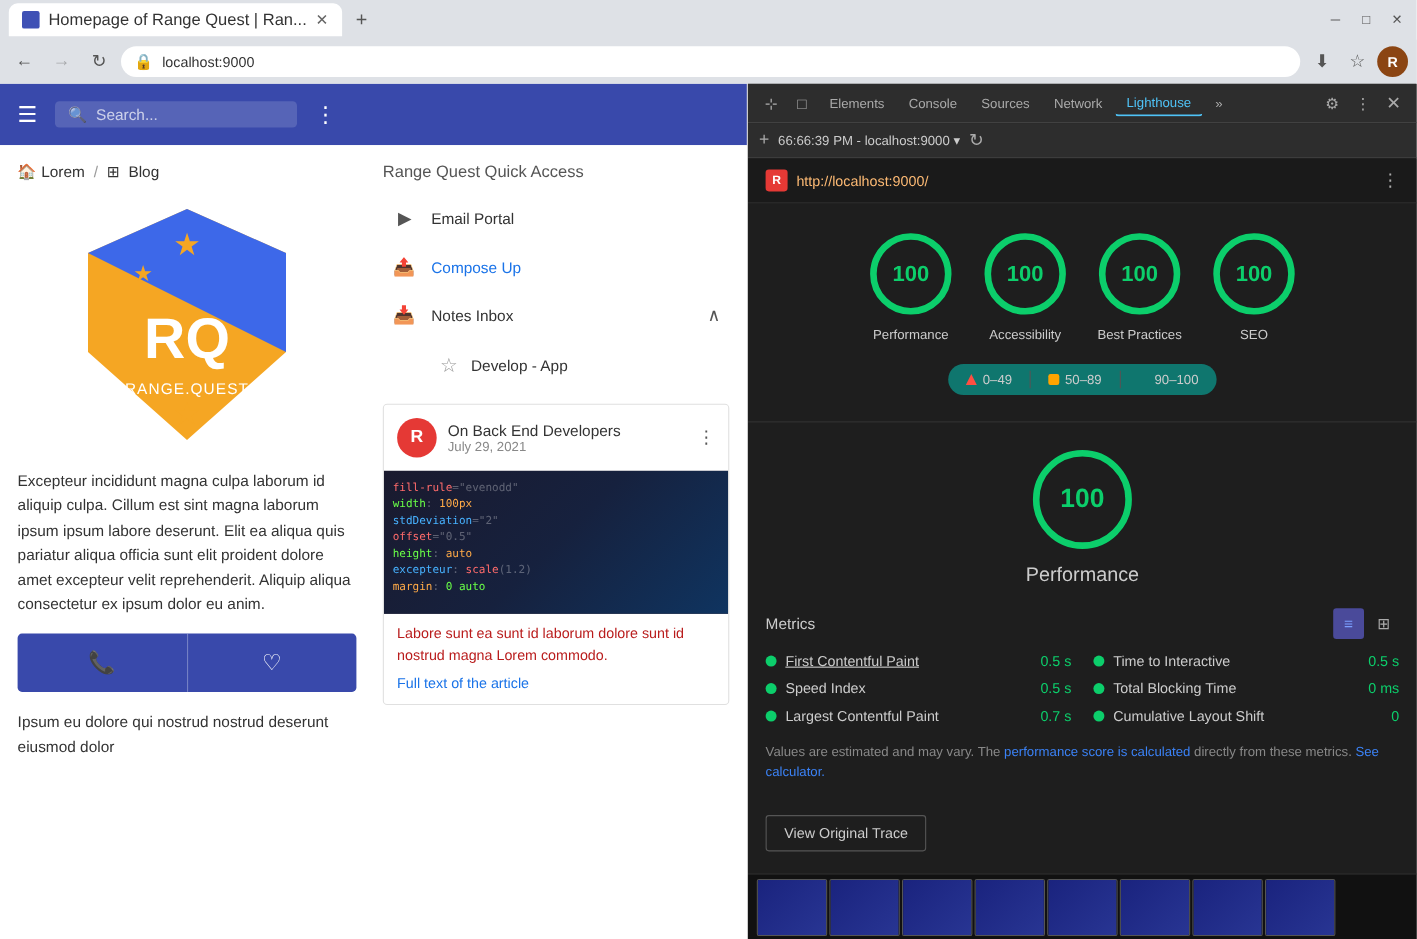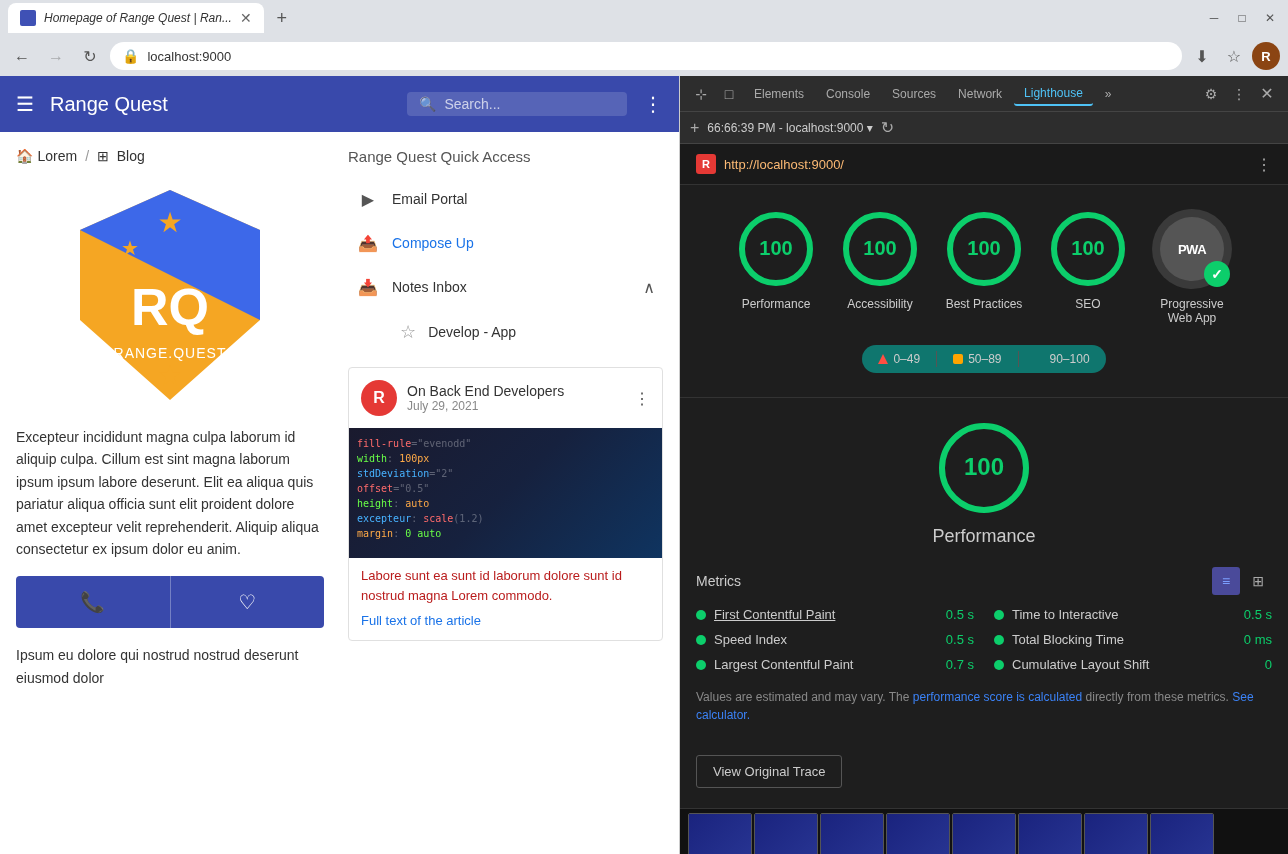--- a/index.html
+++ b/index.html
@@ -3,21 +3,21 @@
   <meta charset="utf-8">
   <style>
     * { box-sizing: border-box; margin: 0; padding: 0; }
     body { font-family: Arial, sans-serif; background: #fff; width: 1288px; height: 854px; overflow: hidden; display: flex; flex-direction: column; }
 
     
     .browser-chrome { background: #dee1e6; flex-shrink: 0; }
     .tab-bar { display: flex; align-items: center; height: 36px; padding: 0 8px; gap: 4px; }
     .tab { display: flex; align-items: center; background: #fff; border-radius: 8px 8px 0 0; padding: 0 12px; height: 30px; font-size: 13px; color: #333; gap: 8px; min-width: 200px; }
     .tab-favicon { width: 16px; height: 16px; background: #3f51b5; border-radius: 2px; flex-shrink: 0; }
-    .tab-title { flex: 1; overflow: hidden; text-overflow: ellipsis; white-space: nowrap; font-size: 12px; font-style: italic; }
+    .tab-title { flex: 1; overflow: hidden; text-overflow: ellipsis; white-space: nowrap; font-size: 15px; }
     .tab-close { cursor: pointer; color: #666; font-size: 14px; }
     .new-tab-btn { width: 28px; height: 28px; display: flex; align-items: center; justify-content: center; border-radius: 50%; cursor: pointer; font-size: 18px; color: #555; }
     .window-controls { margin-left: auto; display: flex; gap: 8px; align-items: center; }
     .win-btn { width: 20px; height: 20px; display: flex; align-items: center; justify-content: center; font-size: 12px; color: #555; cursor: pointer; }
 
     .address-bar { display: flex; align-items: center; height: 40px; padding: 0 8px; gap: 6px; background: #dee1e6; }
     .nav-btn { width: 28px; height: 28px; display: flex; align-items: center; justify-content: center; border-radius: 50%; cursor: pointer; color: #555; font-size: 16px; }
     .url-bar { flex: 1; height: 28px; background: #fff; border-radius: 14px; display: flex; align-items: center; padding: 0 12px; font-size: 13px; color: #333; gap: 8px; }
     .url-bar-icon { color: #555; font-size: 14px; }
     .address-bar-actions { display: flex; gap: 4px; }
@@ -204,21 +204,20 @@
     </div>
   </div>
 </div>
 
 <div class="main-area">
 
   <div class="website">
 
     <div class="app-header">
       <span class="hamburger-icon">☰</span>
-      <span class="app-title">Range Quest</span>
       <div class="search-bar">
         <span style="color:rgba(255,255,255,0.7);font-size:14px;">🔍</span>
         <input type="text" placeholder="Search..." style="">
       </div>
       <span class="more-vert-btn">⋮</span>
     </div>
 
     <div class="website-content">
 
       <div class="left-col">
@@ -394,31 +393,20 @@
             <div class="score-circle">
               <svg viewBox="0 0 80 80">
                 <circle cx="40" cy="40" r="34" fill="none" stroke="#0a3320" stroke-width="6"></circle>
                 <circle cx="40" cy="40" r="34" fill="none" stroke="#0cce6b" stroke-width="6" stroke-dasharray="213.6" stroke-dashoffset="0" stroke-linecap="round" transform="rotate(-90 40 40)"></circle>
                 <text x="40" y="46" text-anchor="middle" font-size="20" font-weight="bold" fill="#0cce6b" font-family="Arial">100</text>
               </svg>
             </div>
             <span class="score-label">SEO</span>
           </div>
 
-          <div class="score-item">
-            <div class="pwa-circle">
-              <div class="pwa-inner">
-                <span class="pwa-text-inner">PWA</span>
-              </div>
-              <div class="pwa-badge">
-                <span style="color:white;font-size:14px;font-weight:bold;">✓</span>
-              </div>
-            </div>
-            <span class="score-label">Progressive Web App</span>
-          </div>
         </div>
 
         <div class="score-legend">
           <div class="legend-item">
             <div class="legend-triangle"></div>
             <span>0–49</span>
           </div>
           <div class="legend-line"></div>
           <div class="legend-item">
             <div class="legend-dot" style="background:#ffa400;border-radius:2px;"></div>

